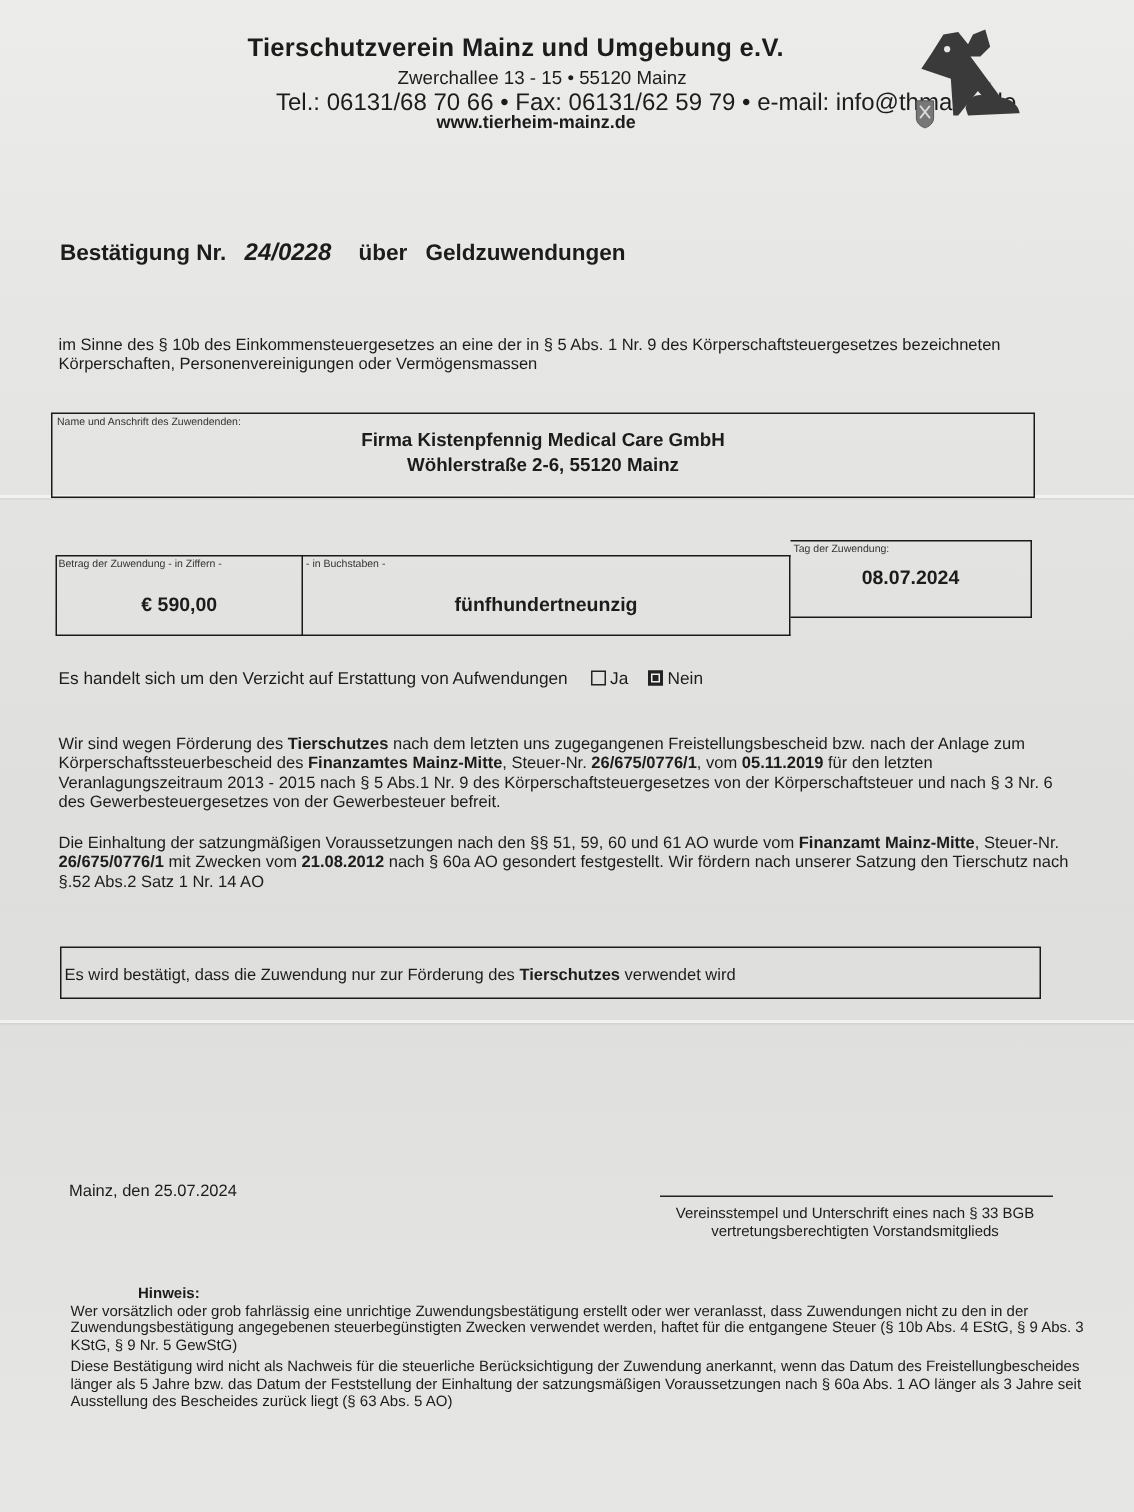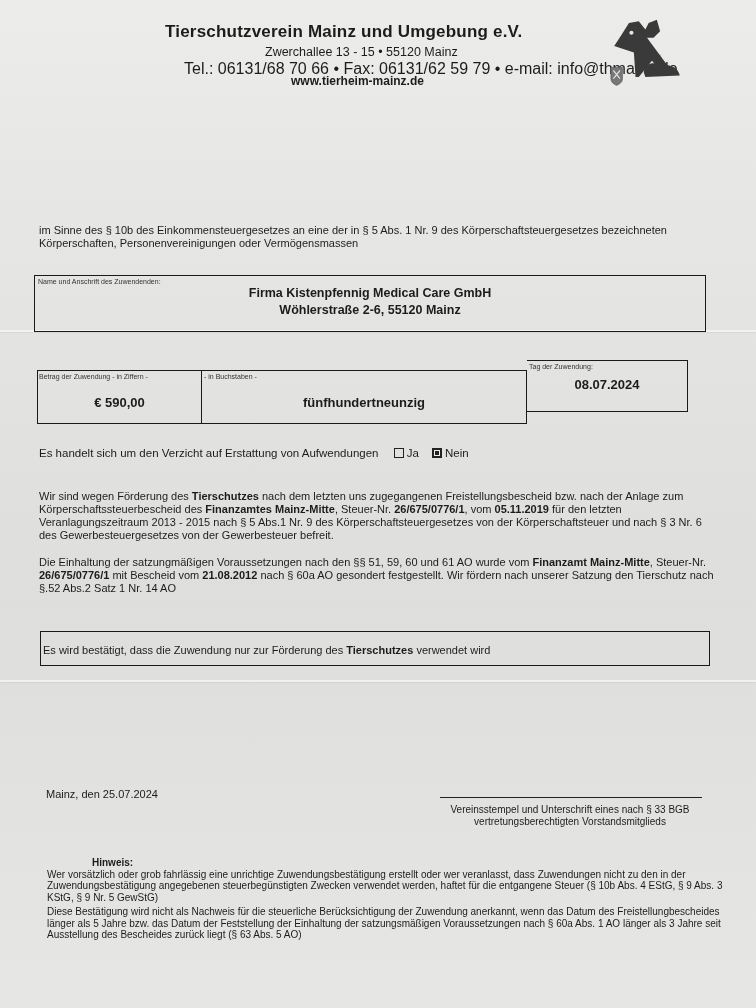--- a/index.html
+++ b/index.html
@@ -10,21 +10,21 @@
   .abs{position:absolute;}
   .org-name{left:165px;top:22px;font-size:17px;font-weight:bold;letter-spacing:0.2px;}
   .org-addr{left:265px;top:45px;font-size:12.5px;}
   .org-contact{left:184px;top:60px;font-size:16px;}
   .org-web{left:291px;top:74px;font-size:12px;font-weight:bold;}
   .logo{left:606px;top:12px;width:82px;height:76px;}
   .title{left:40px;top:160px;font-size:15px;font-weight:bold;}
   .title .nr{font-style:italic;font-size:16px;margin:0 14px 0 8px;}
   .title .ueber{margin-right:8px;}
   .intro{left:39px;top:224px;width:680px;font-size:11px;line-height:13px;}
-  .box{position:absolute;border:1.6px solid #1a1a1a;padding-left:16px;}
+  .box{position:absolute;border:1.6px solid #1a1a1a;}
   .lbl{position:absolute;font-size:7px;color:#333;}
   .donor{left:34px;top:275px;width:654px;height:55px;}
   .donor .n1{position:absolute;left:0;right:0;top:10px;text-align:center;font-size:12.5px;font-weight:bold;}
   .donor .n2{position:absolute;left:0;right:0;top:27px;text-align:center;font-size:12.5px;font-weight:bold;}
   .amt-row{left:37px;top:360px;width:652px;height:55px;display:flex;border:none;}
   .cell{position:relative;border:1.6px solid #1a1a1a;height:52px;}
   .cell .val{position:absolute;left:0;right:0;top:24px;text-align:center;font-size:13px;font-weight:bold;}
   .cell .val.words{font-weight:bold;}
   .verzicht{left:39px;top:447px;font-size:11.5px;}
   .chk{display:inline-block;width:8px;height:8px;border:1px solid #222;margin:0 3px 0 12px;vertical-align:-1px;position:relative;}
@@ -55,20 +55,26 @@
   <div class="abs org-web">www.tierheim-mainz.de</div>
 
   <svg class="abs logo" viewBox="0 0 100 90">
     <path d="M18 28 L28 12 L40 10 L48 20 L52 12 L62 8 L66 22 L58 30 L50 30 L78 68 L66 70 L56 58 L40 78 L36 78 L34 48 L22 44 L10 40 Z" fill="#3a3a3a"></path>
     <circle cx="31" cy="24" r="2.5" fill="#e6e6e4"></circle>
     <path d="M46 72 C48 62 56 60 62 62 L60 50 L64 60 L66 50 L67 63 C78 62 88 66 90 76 L48 78 Z" fill="#3a3a3a"></path>
     <path d="M6 66 L20 66 L20 80 C20 86 13 88 13 88 C13 88 6 86 6 80 Z" fill="#777" stroke="#555" stroke-width="0.8"></path>
     <path d="M9 70 L17 80 M17 70 L9 80" stroke="#ddd" stroke-width="1.5"></path>
   </svg>
 
+  <div class="abs title">
+    <span>Bestätigung Nr.</span>
+    <span class="nr">24/0228</span>
+    <span class="ueber">über</span>
+    <span>Geldzuwendungen</span>
+  </div>
 
   <div class="abs intro">im Sinne des § 10b des Einkommensteuergesetzes an eine der  in § 5 Abs. 1 Nr. 9 des Körperschaftsteuergesetzes bezeichneten Körperschaften, Personenvereinigungen oder Vermögensmassen</div>
 
   <div class="box donor">
     <div class="lbl" style="left:3px;top:2px;">Name und Anschrift des Zuwendenden:</div>
     <div class="n1">Firma Kistenpfennig Medical Care GmbH</div>
     <div class="n2">Wöhlerstraße 2-6, 55120 Mainz</div>
   </div>
 
   <div class="abs amt-row">
@@ -87,21 +93,21 @@
   </div>
 
   <div class="abs verzicht">
     <span>Es handelt sich um den Verzicht auf Erstattung von Aufwendungen</span>
     <span class="chk"></span><span>Ja</span>
     <span class="chk x" style="margin-left:10px;"></span><span>Nein</span>
   </div>
 
   <div class="abs p1"><span>Wir sind wegen Förderung des </span><b>Tierschutzes</b><span> nach dem letzten uns zugegangenen Freistellungsbescheid bzw. nach der Anlage zum Körperschaftssteuerbescheid des </span><b>Finanzamtes Mainz-Mitte</b><span>, Steuer-Nr. </span><b>26/675/0776/1</b><span>, vom </span><b>05.11.2019</b><span> für den letzten Veranlagungszeitraum 2013 - 2015 nach § 5 Abs.1 Nr. 9 des Körperschaftsteuergesetzes von der Körperschaftsteuer und nach § 3 Nr. 6 des Gewerbesteuergesetzes von der Gewerbesteuer befreit.</span></div>
 
-  <div class="abs p2"><span>Die Einhaltung der satzungmäßigen Voraussetzungen nach den §§ 51, 59, 60 und 61 AO wurde vom </span><b>Finanzamt Mainz-Mitte</b><span>, Steuer-Nr. </span><b>26/675/0776/1</b><span> mit Bescheid vom </span><b>21.08.2012</b><span> nach § 60a AO gesondert festgestellt. Wir fördern nach unserer Satzung den Tierschutz nach §.52 Abs.2 Satz 1 Nr. 14 AO</span></div>
+  <div class="abs p2"><span>Die Einhaltung der satzungmäßigen Voraussetzungen nach den §§ 51, 59, 60 und 61 AO wurde vom </span><b>Finanzamt Mainz-Mitte</b><span>, Steuer-Nr. </span><b>26/675/0776/1</b><span> mit Zwecken vom </span><b>21.08.2012</b><span> nach § 60a AO gesondert festgestellt. Wir fördern nach unserer Satzung den Tierschutz nach §.52 Abs.2 Satz 1 Nr. 14 AO</span></div>
 
   <div class="box confirm">
     <div class="t"><span>Es wird bestätigt, dass die Zuwendung nur zur Förderung des </span><b>Tierschutzes</b><span> verwendet wird</span></div>
   </div>
 
   <div class="abs place-date">Mainz, den 25.07.2024</div>
   <div class="abs sig-line"></div>
   <div class="abs sig-text">
     <div>Vereinsstempel und Unterschrift eines nach § 33 BGB</div>
     <div>vertretungsberechtigten Vorstandsmitglieds</div>

